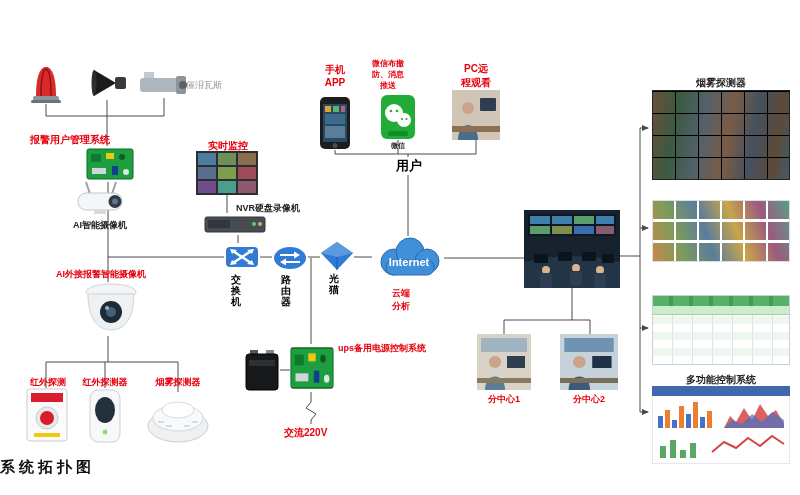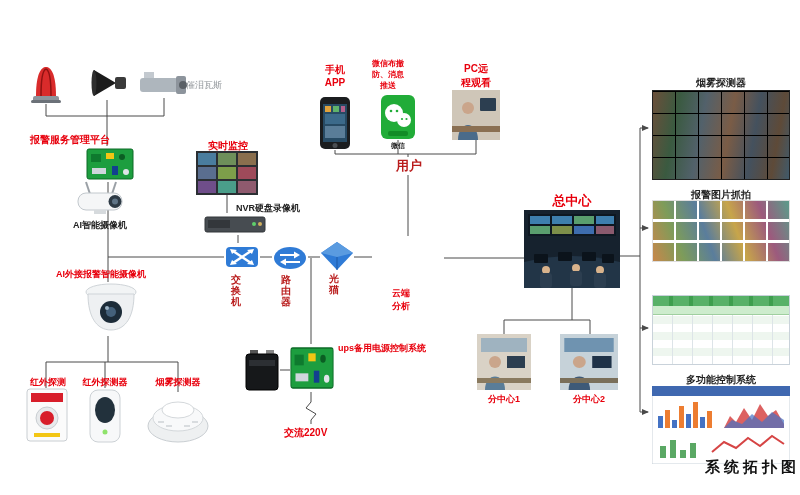--- a/index.html
+++ b/index.html
@@ -3,24 +3,24 @@
 <meta charset="utf-8">
 <style>
   * { margin:0; padding:0; box-sizing:border-box; }
   body { background:#fff; }
   .stage { position:relative; width:800px; height:495px; background:#fff; overflow:hidden;
            font-family:"Liberation Sans","DejaVu Sans",sans-serif; }
   .abs { position:absolute; }
   .wires { position:absolute; left:0; top:0; }
   .title { left:0; right:0; top:8px; text-align:center; font-size:22px; font-weight:bold;
            color:#1212cc; letter-spacing:1px; }
-  .footer { left:0; right:0; top:458px; text-align:right; font-size:15px; font-weight:bold;
+  .footer { left:0; right:0; top:458px; text-align:left; font-size:15px; font-weight:bold;
             color:#111; font-family:"Liberation Serif","DejaVu Serif",serif; letter-spacing:4px; }
   .red { color:#e8000d; font-weight:bold; }
-  .blue { color:#b91c1c; font-weight:bold; }
+  .blue { color:#000000; font-weight:bold; }
   .dark { color:#222; font-weight:bold; }
   .gray { color:#8a8f94; }
   .pre { white-space:pre-line; }
   .ctr { text-align:center; }
   .s7{font-size:7px;} .s8{font-size:8px;} .s9{font-size:9px;} .s10{font-size:10px;}
   .s13{font-size:13px;}
   .vert { line-height:11px; }
   .userbg { background:#fff; padding:0 2px; }
   .videowall { border:1px solid #222;
     background:
@@ -110,21 +110,21 @@
   <div class="abs" style="left:138px;top:70px;width:52px;height:28px">
     <svg width="52" height="28" viewBox="0 0 52 28">
       <rect x="6" y="2" width="10" height="7" fill="#c3c9cf"></rect>
       <rect x="2" y="8" width="38" height="14" rx="3" fill="#aeb6bd"></rect>
       <rect x="38" y="6" width="10" height="18" rx="2" fill="#8d949c"></rect>
       <circle cx="45" cy="15" r="4" fill="#5a6066"></circle>
     </svg>
   </div>
   <div class="abs gray s9" style="left:186px;top:79px">催泪瓦斯</div>
 
-  <div class="abs red s10" style="left:30px;top:133px">报警服务管理平台</div>
+  <div class="abs red s10" style="left:30px;top:133px">报警用户管理系统</div>
   <div class="abs" style="left:86px;top:146px;width:48px;height:36px">
     <svg width="48" height="36" viewBox="0 0 48 36">
       <rect x="1" y="3" width="46" height="30" rx="2" fill="#1d9e3f" stroke="#0c6b27"></rect>
       <rect x="5" y="8" width="10" height="8" fill="#0e7a2e"></rect>
       <rect x="20" y="7" width="8" height="6" fill="#f3c614"></rect>
       <circle cx="36" cy="11" r="3" fill="#0b5e23"></circle>
       <rect x="6" y="22" width="14" height="6" fill="#cfd6dc"></rect>
       <rect x="26" y="20" width="6" height="9" fill="#123f8f"></rect>
       <circle cx="40" cy="26" r="3" fill="#e0e4e8"></circle>
     </svg>
@@ -235,20 +235,31 @@
   <div class="abs" style="left:320px;top:241px;width:34px;height:30px">
     <svg width="34" height="30" viewBox="0 0 34 30">
       <polygon points="17,1 33,12 17,29 1,12" fill="#2f7bd6"></polygon>
       <polygon points="17,1 33,12 17,16 1,12" fill="#5a9be0"></polygon>
       <line x1="17" y1="16" x2="17" y2="29" stroke="#1c5aa8"></line>
     </svg>
   </div>
   <div class="abs blue s10 pre vert" style="left:329px;top:273px">光
 猫</div>
 
+  <div class="abs" style="left:372px;top:234px;width:72px;height:48px">
+    <svg width="72" height="48" viewBox="0 0 72 48">
+      <g fill="#3f8fd9" stroke="#2a6cb0">
+        <circle cx="22" cy="28" r="13"></circle>
+          <circle cx="38" cy="18" r="14"></circle>
+        <circle cx="55" cy="27" r="12"></circle>
+          <rect x="14" y="26" width="48" height="15" rx="7"></rect>
+      </g>
+      <text x="37" y="32" font-size="11" font-weight="bold" fill="#fff" text-anchor="middle">Internet</text>
+    </svg>
+  </div>
   <div class="abs red s9 pre ctr" style="left:386px;top:287px;width:30px">云端
 分析</div>
 
   <div class="abs red s10 pre ctr" style="left:318px;top:63px;width:34px">手机
 APP</div>
   <div class="abs" style="left:318px;top:96px;width:34px;height:54px">
     <svg width="34" height="54" viewBox="0 0 34 54">
       <rect x="2" y="1" width="30" height="52" rx="5" fill="#1b1d1f"></rect>
       <rect x="5" y="8" width="24" height="38" fill="#274a63"></rect>
       <rect x="7" y="10" width="6" height="6" fill="#e0a23c"></rect>
@@ -281,21 +292,20 @@
     <svg width="48" height="50" viewBox="0 0 48 50">
       <rect width="48" height="50" fill="#cfc6b8"></rect>
       <rect x="28" y="8" width="16" height="13" rx="1" fill="#2c3e50"></rect>
       <circle cx="16" cy="18" r="6" fill="#caa58b"></circle>
       <path d="M6 50 C6 30 26 30 26 50 Z" fill="#4a6b8a"></path>
       <rect x="0" y="36" width="48" height="6" fill="#8a6f52"></rect>
     </svg>
   </div>
   <div class="abs blue s13 userbg" style="left:394px;top:157px">用户</div>
 
-  <div class="abs red s13 ctr" style="left:524px;top:192px;width:96px">总中心</div>
   <div class="abs" style="left:524px;top:210px;width:96px;height:78px">
     <svg width="96" height="78" viewBox="0 0 96 78">
       <rect width="96" height="78" fill="#16222e"></rect>
       <rect x="4" y="4" width="88" height="22" fill="#0e1822"></rect>
       <rect x="6" y="6" width="20" height="8" fill="#3e7fae"></rect>
         <rect x="28" y="6" width="20" height="8" fill="#3e7fae"></rect>
         <rect x="50" y="6" width="20" height="8" fill="#5a9e6e"></rect>
         <rect x="72" y="6" width="18" height="8" fill="#3e7fae"></rect>
       <rect x="6" y="16" width="20" height="8" fill="#5a9e6e"></rect>
         <rect x="28" y="16" width="20" height="8" fill="#7d8f4a"></rect>
@@ -333,21 +343,20 @@
       <circle cx="18" cy="28" r="6" fill="#caa58b"></circle>
       <path d="M8 56 C8 38 28 38 28 56 Z" fill="#3e5a78"></path>
       <rect x="0" y="44" width="54" height="5" fill="#7a6f5a"></rect>
     </svg>
   </div>
   <div class="abs red s9 ctr" style="left:560px;top:393px;width:58px">分中心2</div>
 
   <div class="abs dark s10 ctr" style="left:652px;top:76px;width:138px">烟雾探测器</div>
   <div class="abs videowall" style="left:652px;top:90px;width:138px;height:90px"></div>
 
-  <div class="abs dark s10 ctr" style="left:652px;top:188px;width:138px">报警图片抓拍</div>
   <div class="abs photogrid" style="left:652px;top:200px;width:138px;height:62px"></div>
 
   <div class="abs panelbox" style="left:652px;top:295px;width:138px;height:70px">
     <div class="tbl-toolbar"></div>
     <div class="tbl-head"></div>
     <div class="tbl-body"></div>
   </div>
 
   <div class="abs dark s10 ctr" style="left:652px;top:373px;width:138px">多功能控制系统</div>
   <div class="abs" style="left:652px;top:386px;width:138px;height:78px">

